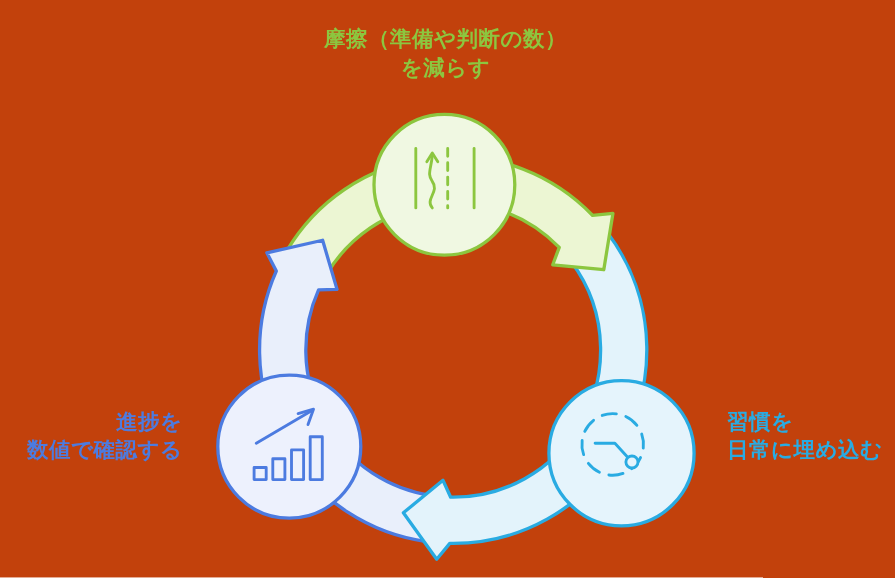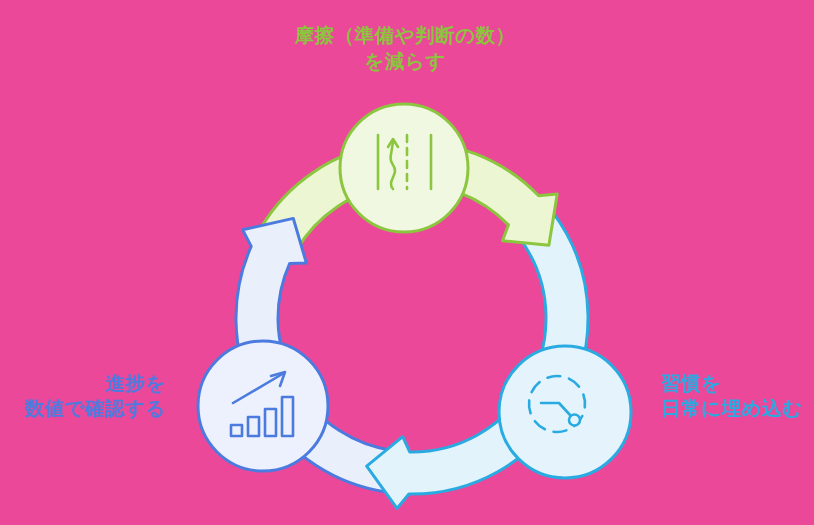--- a/index.html
+++ b/index.html
@@ -5,21 +5,21 @@
   html, body {
     margin: 0;
     padding: 0;
     background: #ffffff;
     font-family: "Liberation Sans", "DejaVu Sans", sans-serif;
   }
   .stage {
     position: relative;
     width: 814px;
     height: 525px;
-    background: #ec4899;
+    background: #c2410c;
     overflow: hidden;
   }
   svg { display: block; }
   text {
     font-family: "Liberation Sans", "DejaVu Sans", sans-serif;
     font-weight: 600;
   }
   .label-line { font-size: 19.5px; letter-spacing: 0.5px; }
   .arrow-band { stroke-width: 3; stroke-linejoin: round; }
   .node-circle { stroke-width: 3; }

